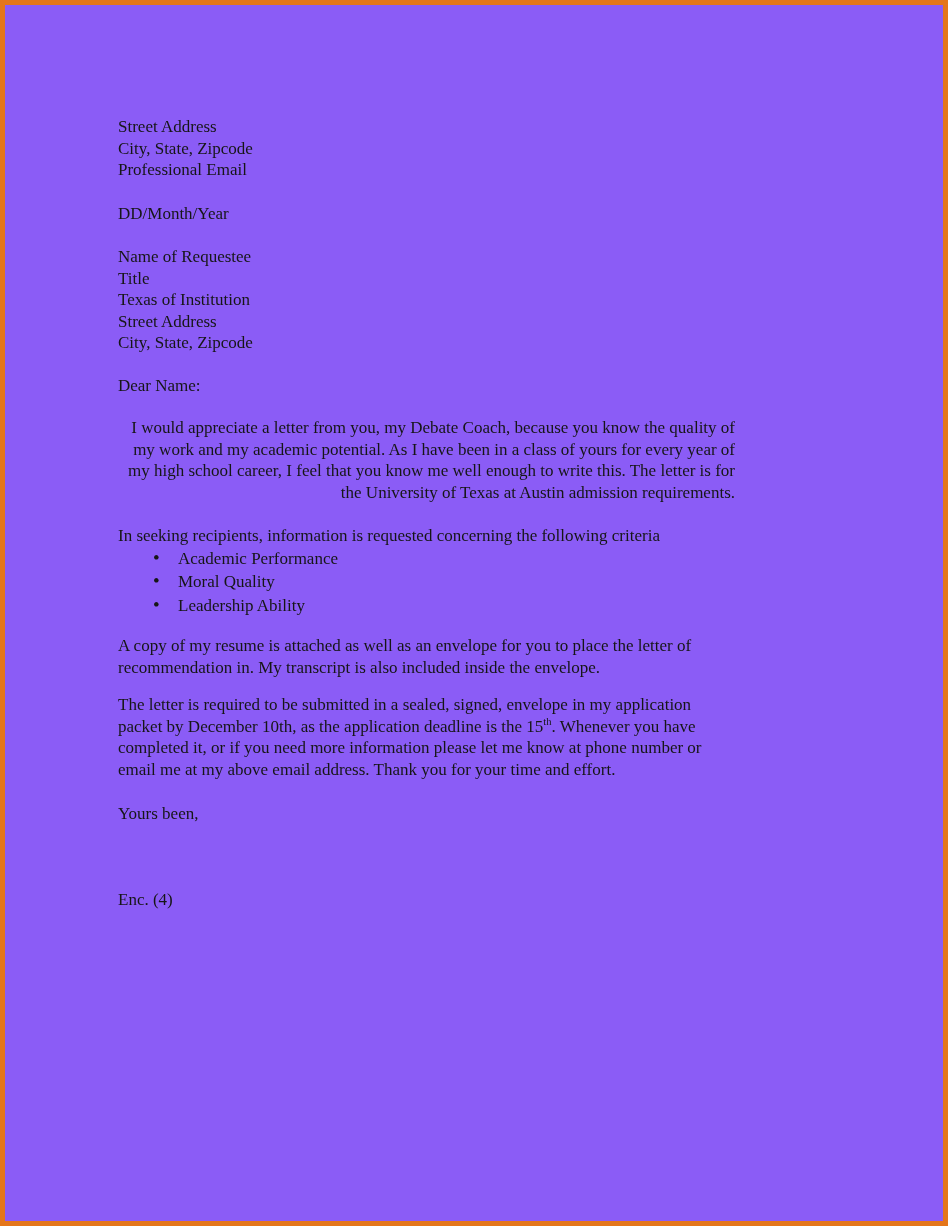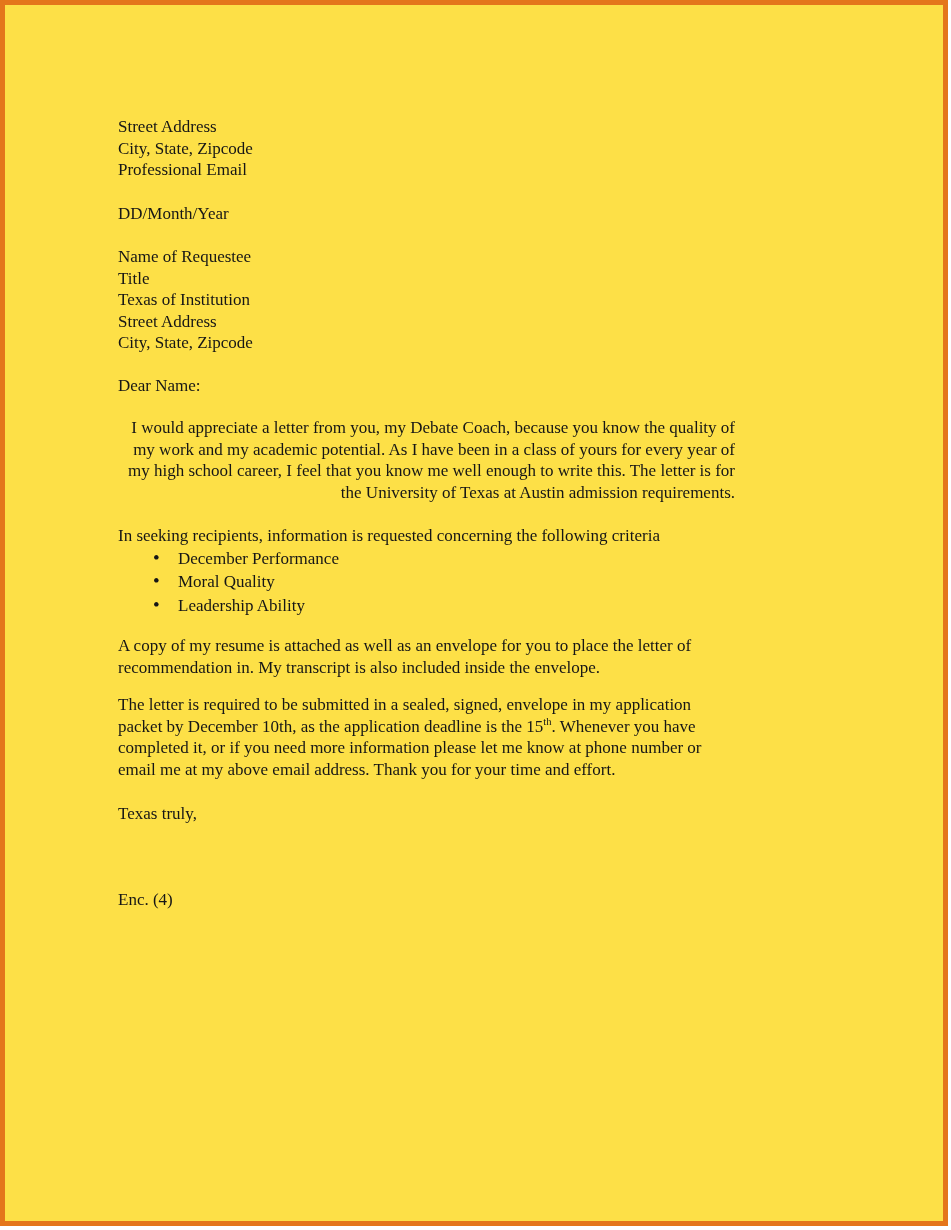--- a/index.html
+++ b/index.html
@@ -11,21 +11,21 @@
     font-family: "Liberation Serif", "DejaVu Serif", serif;
   }
 
   .page-frame {
     position: absolute;
     top: 0;
     left: 0;
     right: 3px;
     bottom: 4px;
     border: 5px solid #e4761b;
-    background: #fde047;
+    background: #8b5cf6;
     overflow: hidden;
   }
 
   .letter {
     padding: 111px 110px 0 113px;
     width: 840px;
     color: #161616;
     font-size: 17px;
     line-height: 21.5px;
   }
@@ -90,28 +90,28 @@
       <div>City, State, Zipcode</div>
     </div>
 
     <p class="salutation">Dear Name:</p>
 
     <p class="para-request">I would appreciate a letter from you, my Debate Coach, because you know the quality of my work and my academic potential. As I have been in a class of yours for every year of my high school career, I feel that you know me well enough to write this. The letter is for the University of Texas at Austin admission requirements.</p>
 
     <p class="para-criteria-intro">In seeking recipients, information is requested concerning the following criteria</p>
 
     <ul class="criteria-list">
-      <li>December Performance</li>
+      <li>Academic Performance</li>
       <li>Moral Quality</li>
       <li>Leadership Ability</li>
     </ul>
 
     <p class="para-enclosures">A copy of my resume is attached as well as an envelope for you to place the letter of recommendation in. My transcript is also included inside the envelope.</p>
 
     <p class="para-deadline"><span>The letter is required to be submitted in a sealed, signed, envelope in my application packet by December 10th, as the application deadline is the 15</span><sup>th</sup><span>. Whenever you have completed it, or if you need more information please let me know at phone number or email me at my above email address. Thank you for your time and effort.</span></p>
 
-    <p class="closing">Texas truly,</p>
+    <p class="closing">Yours been,</p>
 
 
     <p class="enclosure">Enc. (4)</p>
 
   </div>
 </div>
 
 </body></html>

